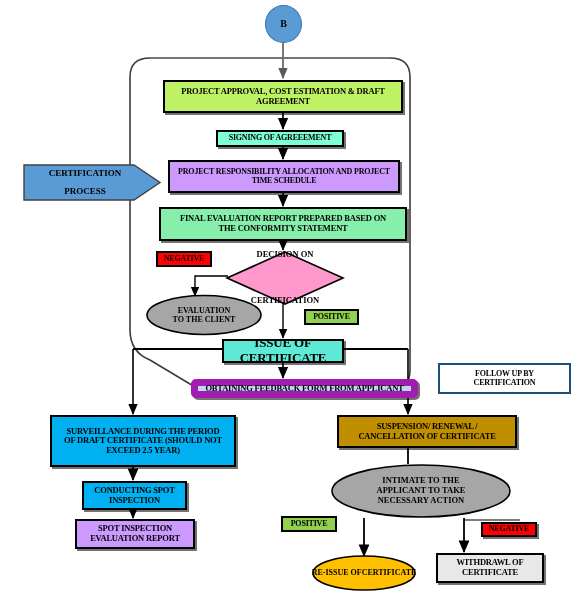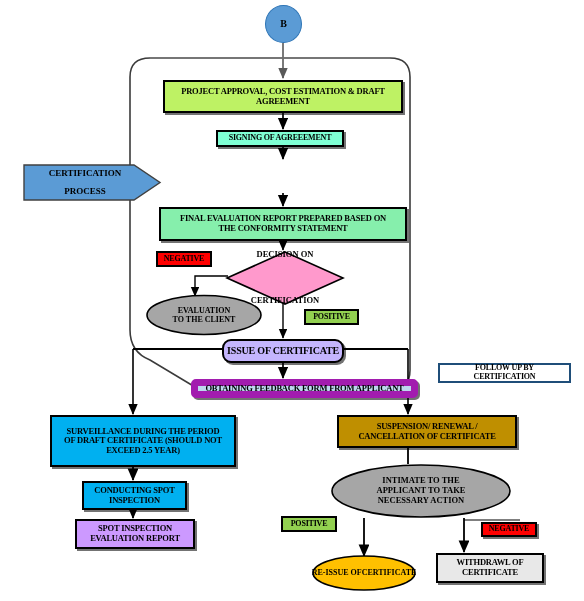--- a/index.html
+++ b/index.html
@@ -121,20 +121,24 @@
 
   <div class="node rect shadow" style="left:163px;top:80px;width:240px;height:33px;background:#bef264;font-size:8.5px;flex-direction:column;">
     <span>PROJECT APPROVAL, COST ESTIMATION &amp; DRAFT</span>
     <span>AGREEMENT</span>
   </div>
 
   <div class="node rect shadow" style="left:216px;top:130px;width:128px;height:17px;background:#7FFFD4;font-size:8px;">
     <span>SIGNING OF AGREEEMENT</span>
   </div>
 
+  <div class="node rect shadow" style="left:168px;top:160px;width:232px;height:33px;background:#CC99FF;font-size:8px;flex-direction:column;">
+    <span>PROJECT RESPONSIBILITY ALLOCATION AND PROJECT</span>
+    <span>TIME SCHEDULE</span>
+  </div>
 
   <div class="node rect shadow" style="left:159px;top:207px;width:248px;height:34px;background:#86efac;font-size:8.5px;flex-direction:column;">
     <span>FINAL EVALUATION REPORT PREPARED BASED ON</span>
     <span>THE CONFORMITY STATEMENT</span>
   </div>
 
   <div class="node rect tag" style="left:156px;top:251px;width:56px;height:16px;background:#FF0000;color:#000;">
     <span>NEGATIVE</span>
   </div>
 
@@ -155,29 +159,29 @@
     <div class="etext" style="flex-direction:column;font-size:8px;">
       <span>EVALUATION</span>
       <span>TO THE CLIENT</span>
     </div>
   </div>
 
   <div class="node rect tag" style="left:304px;top:309px;width:55px;height:16px;background:#92D050;color:#000;">
     <span>POSITIVE</span>
   </div>
 
-  <div class="node rect shadow" style="left:222px;top:339px;width:122px;height:24px;background:#c4b5fd;font-size:10px;border-radius:9px;">
+  <div class="node rect shadow" style="left:222px;top:339px;width:122px;height:24px;background:#5eead4;font-size:13px;">
     <span>ISSUE OF CERTIFICATE</span>
   </div>
 
   <div class="node rounded shadow" style="left:175px;top:379px;width:227px;height:19px;background:#BDD7EE;font-size:8.5px;">
     <span>OBTAINING FEEDBACK FORM FROM APPLICANT</span>
   </div>
 
-  <div class="node" style="left:438px;top:363px;width:133px;height:20px;background:#fff;border:2px solid #1F4E79;font-size:8px;flex-direction:column;">
+  <div class="node" style="left:438px;top:363px;width:133px;height:31px;background:#fff;border:2px solid #1F4E79;font-size:8px;flex-direction:column;">
     <span>FOLLOW UP BY</span>
     <span>CERTIFICATION</span>
   </div>
 
   <div class="node rect shadow" style="left:50px;top:415px;width:186px;height:52px;background:#00B0F0;font-size:8.5px;flex-direction:column;">
     <span>SURVEILLANCE DURING THE PERIOD</span>
     <span>OF DRAFT CERTIFICATE (SHOULD NOT</span>
     <span>EXCEED 2.5 YEAR)</span>
   </div>
 

